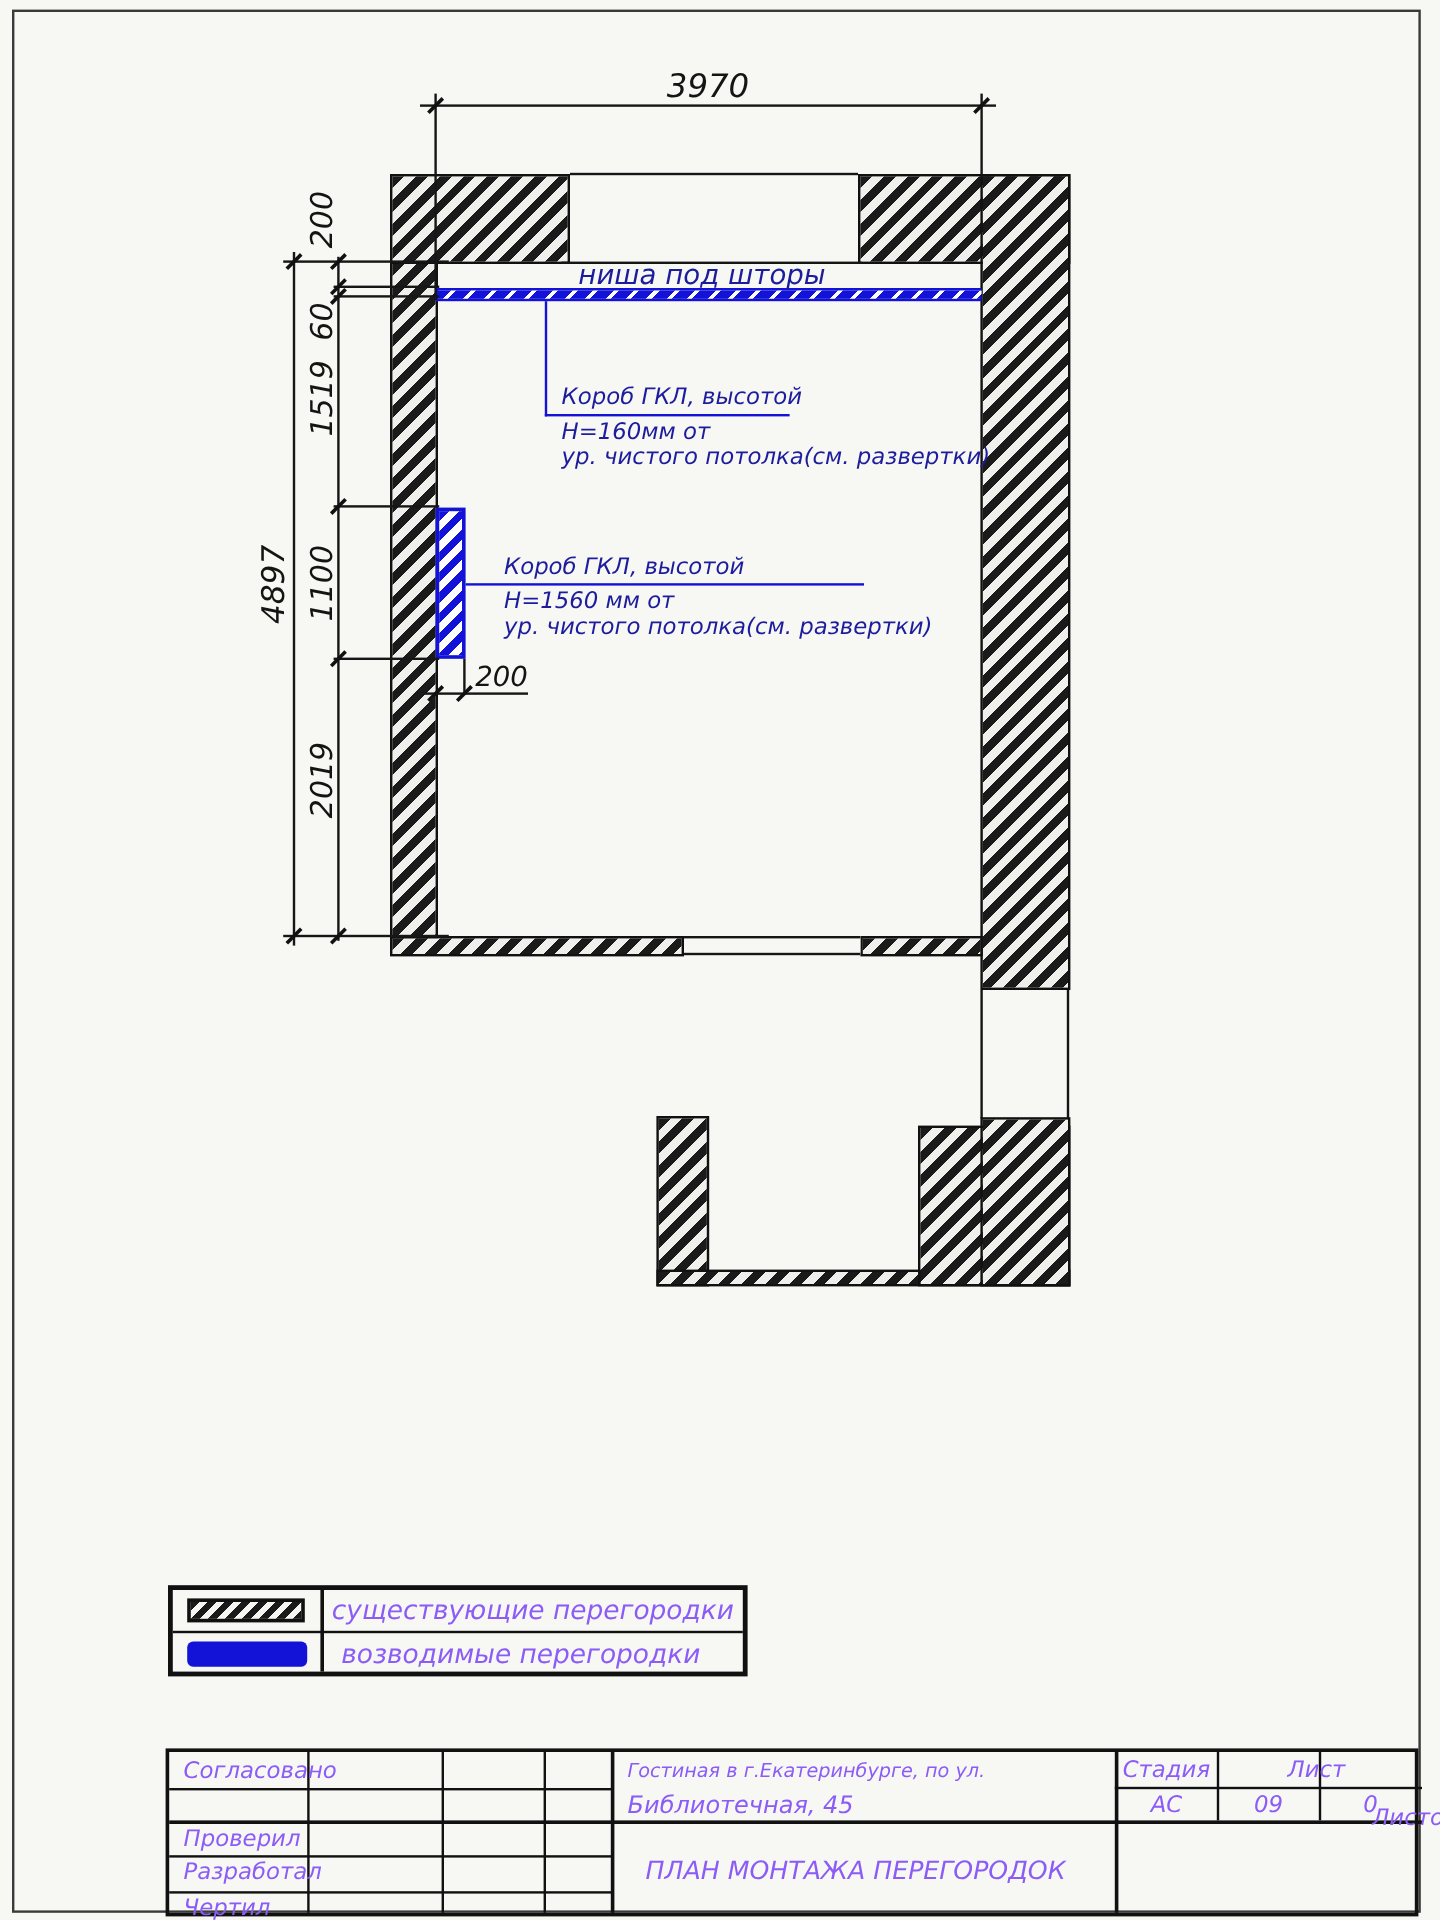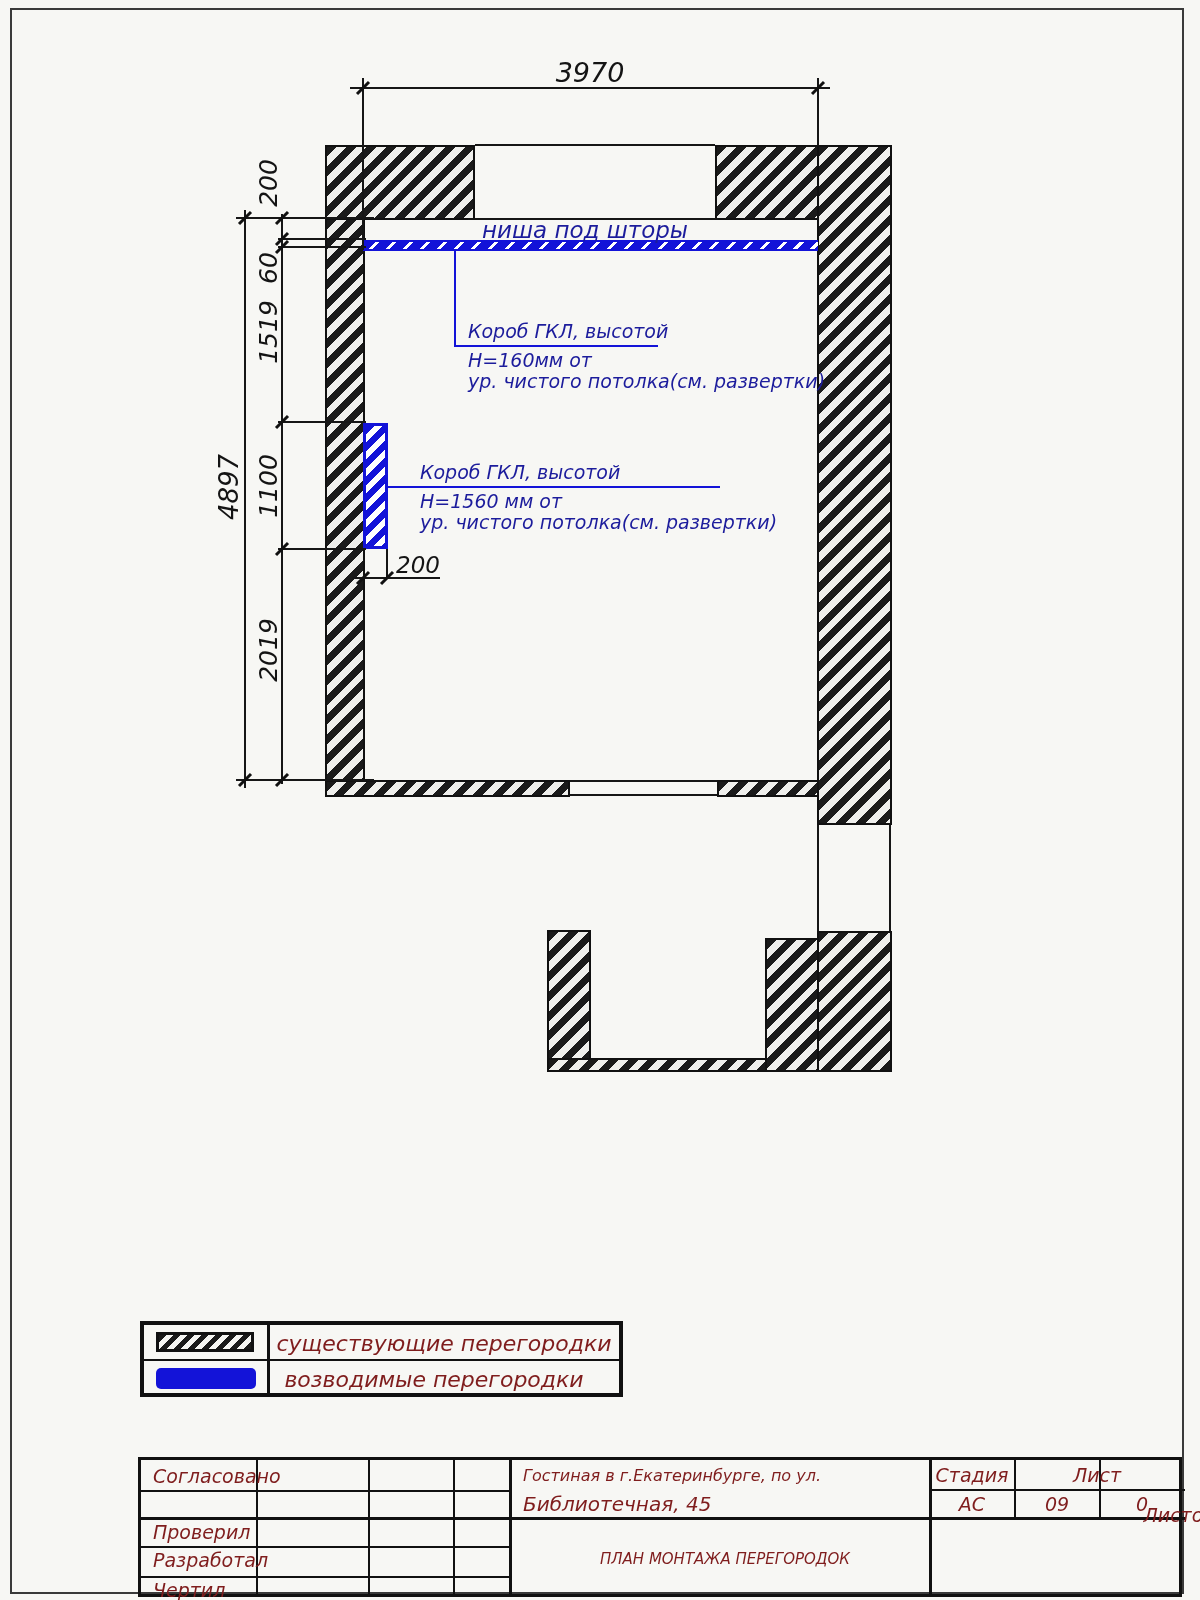--- a/index.html
+++ b/index.html
@@ -14,21 +14,21 @@
   
   .bluehatch{position:absolute;border:3px solid #1313d8;box-sizing:border-box;
          background:repeating-linear-gradient(135deg,#1313d8 0 6px,#ffffff 6px 12px);}
   .bluestrip{position:absolute;box-sizing:border-box;border-top:2px solid #1313d8;border-bottom:2px solid #1313d8;
          background:repeating-linear-gradient(135deg,#1313d8 0 9px,#ffffff 9px 12px);}
   .tick{position:absolute;width:17px;height:3px;background:#111;transform:translate(-50%,-50%) rotate(-45deg);}
   .dimtext{position:absolute;color:#141414;font-style:italic;white-space:nowrap;}
   .vdim{transform:translate(-50%,-50%) rotate(-90deg);}
   .cdim{transform:translate(-50%,-50%);}
   .bluetext{position:absolute;color:#1c1c9c;font-style:italic;white-space:nowrap;font-size:19px;}
-  .tb-label{position:absolute;color:#7f1d1d;font-style:italic;font-size:19px;white-space:nowrap;}
+  .tb-label{position:absolute;color:#8b5cf6;font-style:italic;font-size:19px;white-space:nowrap;}
   .ctr{transform:translate(-50%,-50%);}
   #page-border{position:absolute;left:10px;top:8px;width:1174px;height:1586px;
          border:2px solid #3a3a3a;box-sizing:border-box;}
   #legend-table{position:absolute;left:140px;top:1321px;width:483px;height:76px;
          border:4px solid #111;box-sizing:border-box;}
   #titleblock{position:absolute;left:138px;top:1457px;width:1044px;height:140px;
          border:3px solid #111;box-sizing:border-box;}
   .tbl{position:absolute;background:#111;}
 </style>
 </head>
@@ -140,21 +140,21 @@
     <div class="tbl" style="left:0;top:116px;width:370px;height:2px;"></div>
 
     <div class="tb-label" style="left:12px;top:5px;">Согласовано</div>
     <div class="tb-label" style="left:12px;top:61px;">Проверил</div>
     <div class="tb-label" style="left:12px;top:89px;">Разработал</div>
     <div class="tb-label" style="left:12px;top:119px;">Чертил</div>
 
     <div class="tb-label" style="left:382px;top:6px;font-size:16px;">Гостиная в г.Екатеринбурге, по ул.</div>
     <div class="tb-label" style="left:382px;top:32px;font-size:20px;">Библиотечная, 45</div>
 
-    <div class="tb-label ctr" style="left:584px;top:99px;font-size:15px;">ПЛАН МОНТАЖА ПЕРЕГОРОДОК</div>
+    <div class="tb-label ctr" style="left:572px;top:99px;font-size:21px;">ПЛАН МОНТАЖА ПЕРЕГОРОДОК</div>
 
     <div class="tb-label ctr" style="left:831px;top:15px;">Стадия</div>
     <div class="tb-label ctr" style="left:956px;top:15px;">Лист</div>
     <div class="tb-label ctr" style="left:1038px;top:15px;margin-top:40px;">Листов</div>
 
     <div class="tb-label ctr" style="left:831px;top:44px;">АС</div>
     <div class="tb-label ctr" style="left:916px;top:44px;">09</div>
     <div class="tb-label ctr" style="left:1001px;top:44px;">0</div>
   </div>
 </div>

